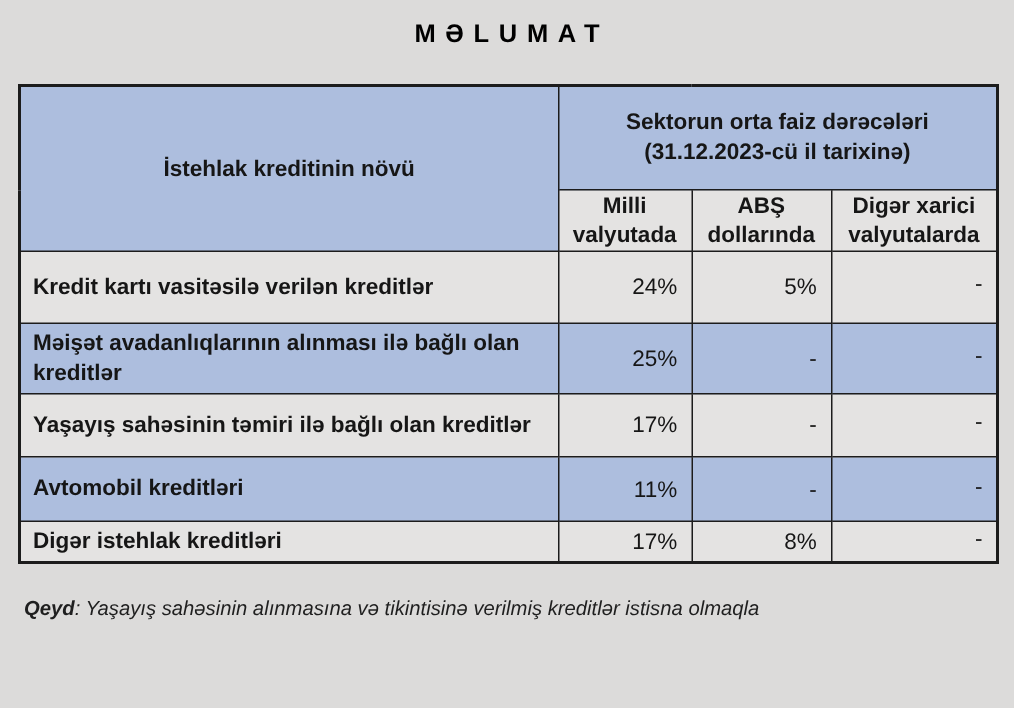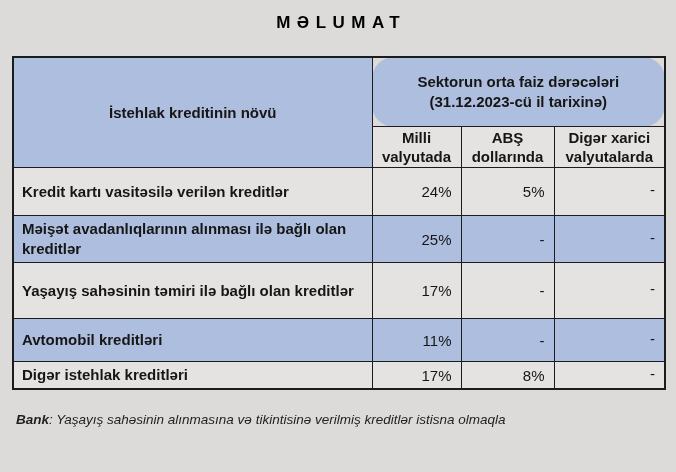--- a/index.html
+++ b/index.html
@@ -46,21 +46,21 @@
   table.rates th, table.rates td{
     border:1px solid var(--border);
     font-size:15px;
     vertical-align:middle;
   }
   th.hdr-blue{
     background:var(--blue);
     font-weight:bold;
     text-align:center;
   }
-  th.hdr-group{height:44px;line-height:20px;padding:14px 4px;border-radius:22px;}
+  th.hdr-group{height:44px;line-height:20px;padding:14px 4px;}
   th.hdr-sub{
     background:var(--gray);
     font-weight:bold;
     text-align:center;
     height:40px;
     line-height:19px;
     padding:1px 2px;
   }
   tbody tr.row-gray td{background:var(--gray);}
   tbody tr.row-blue td{background:var(--blue);}
@@ -77,21 +77,21 @@
   }
   td.num-last{
     text-align:right;
     padding-right:9px;
     vertical-align:bottom;
     padding-bottom:4px;
     font-weight:normal;
   }
   tbody tr:nth-child(1){height:48px;}
   tbody tr:nth-child(2){height:46px;border-radius:11px;}
-  tbody tr:nth-child(3){height:56px;margin-left:38px;}
+  tbody tr:nth-child(3){height:42px;margin-left:38px;}
   tbody tr:nth-child(4){height:43px;}
   tbody tr:nth-child(5){height:18px;}
   .note{
     margin:22px 16px 0 16px;
     font-size:13.5px;
     font-style:italic;
     color:#1f1f1f;
   }
   .note .note-label{font-weight:bold;}
 </style>
@@ -151,15 +151,15 @@
       </tr>
       <tr class="row-gray">
         <td class="lbl">Digər istehlak kreditləri</td>
         <td class="num">17%</td>
         <td class="num">8%</td>
         <td class="num-last">-</td>
       </tr>
     </tbody>
   </table>
 
-  <p class="note"><span class="note-label">Bank</span><span>: Yaşayış sahəsinin alınmasına və tikintisinə verilmiş kreditlər istisna olmaqla</span></p>
+  <p class="note"><span class="note-label">Qeyd</span><span>: Yaşayış sahəsinin alınmasına və tikintisinə verilmiş kreditlər istisna olmaqla</span></p>
 
 </div>
 
 </body></html>

